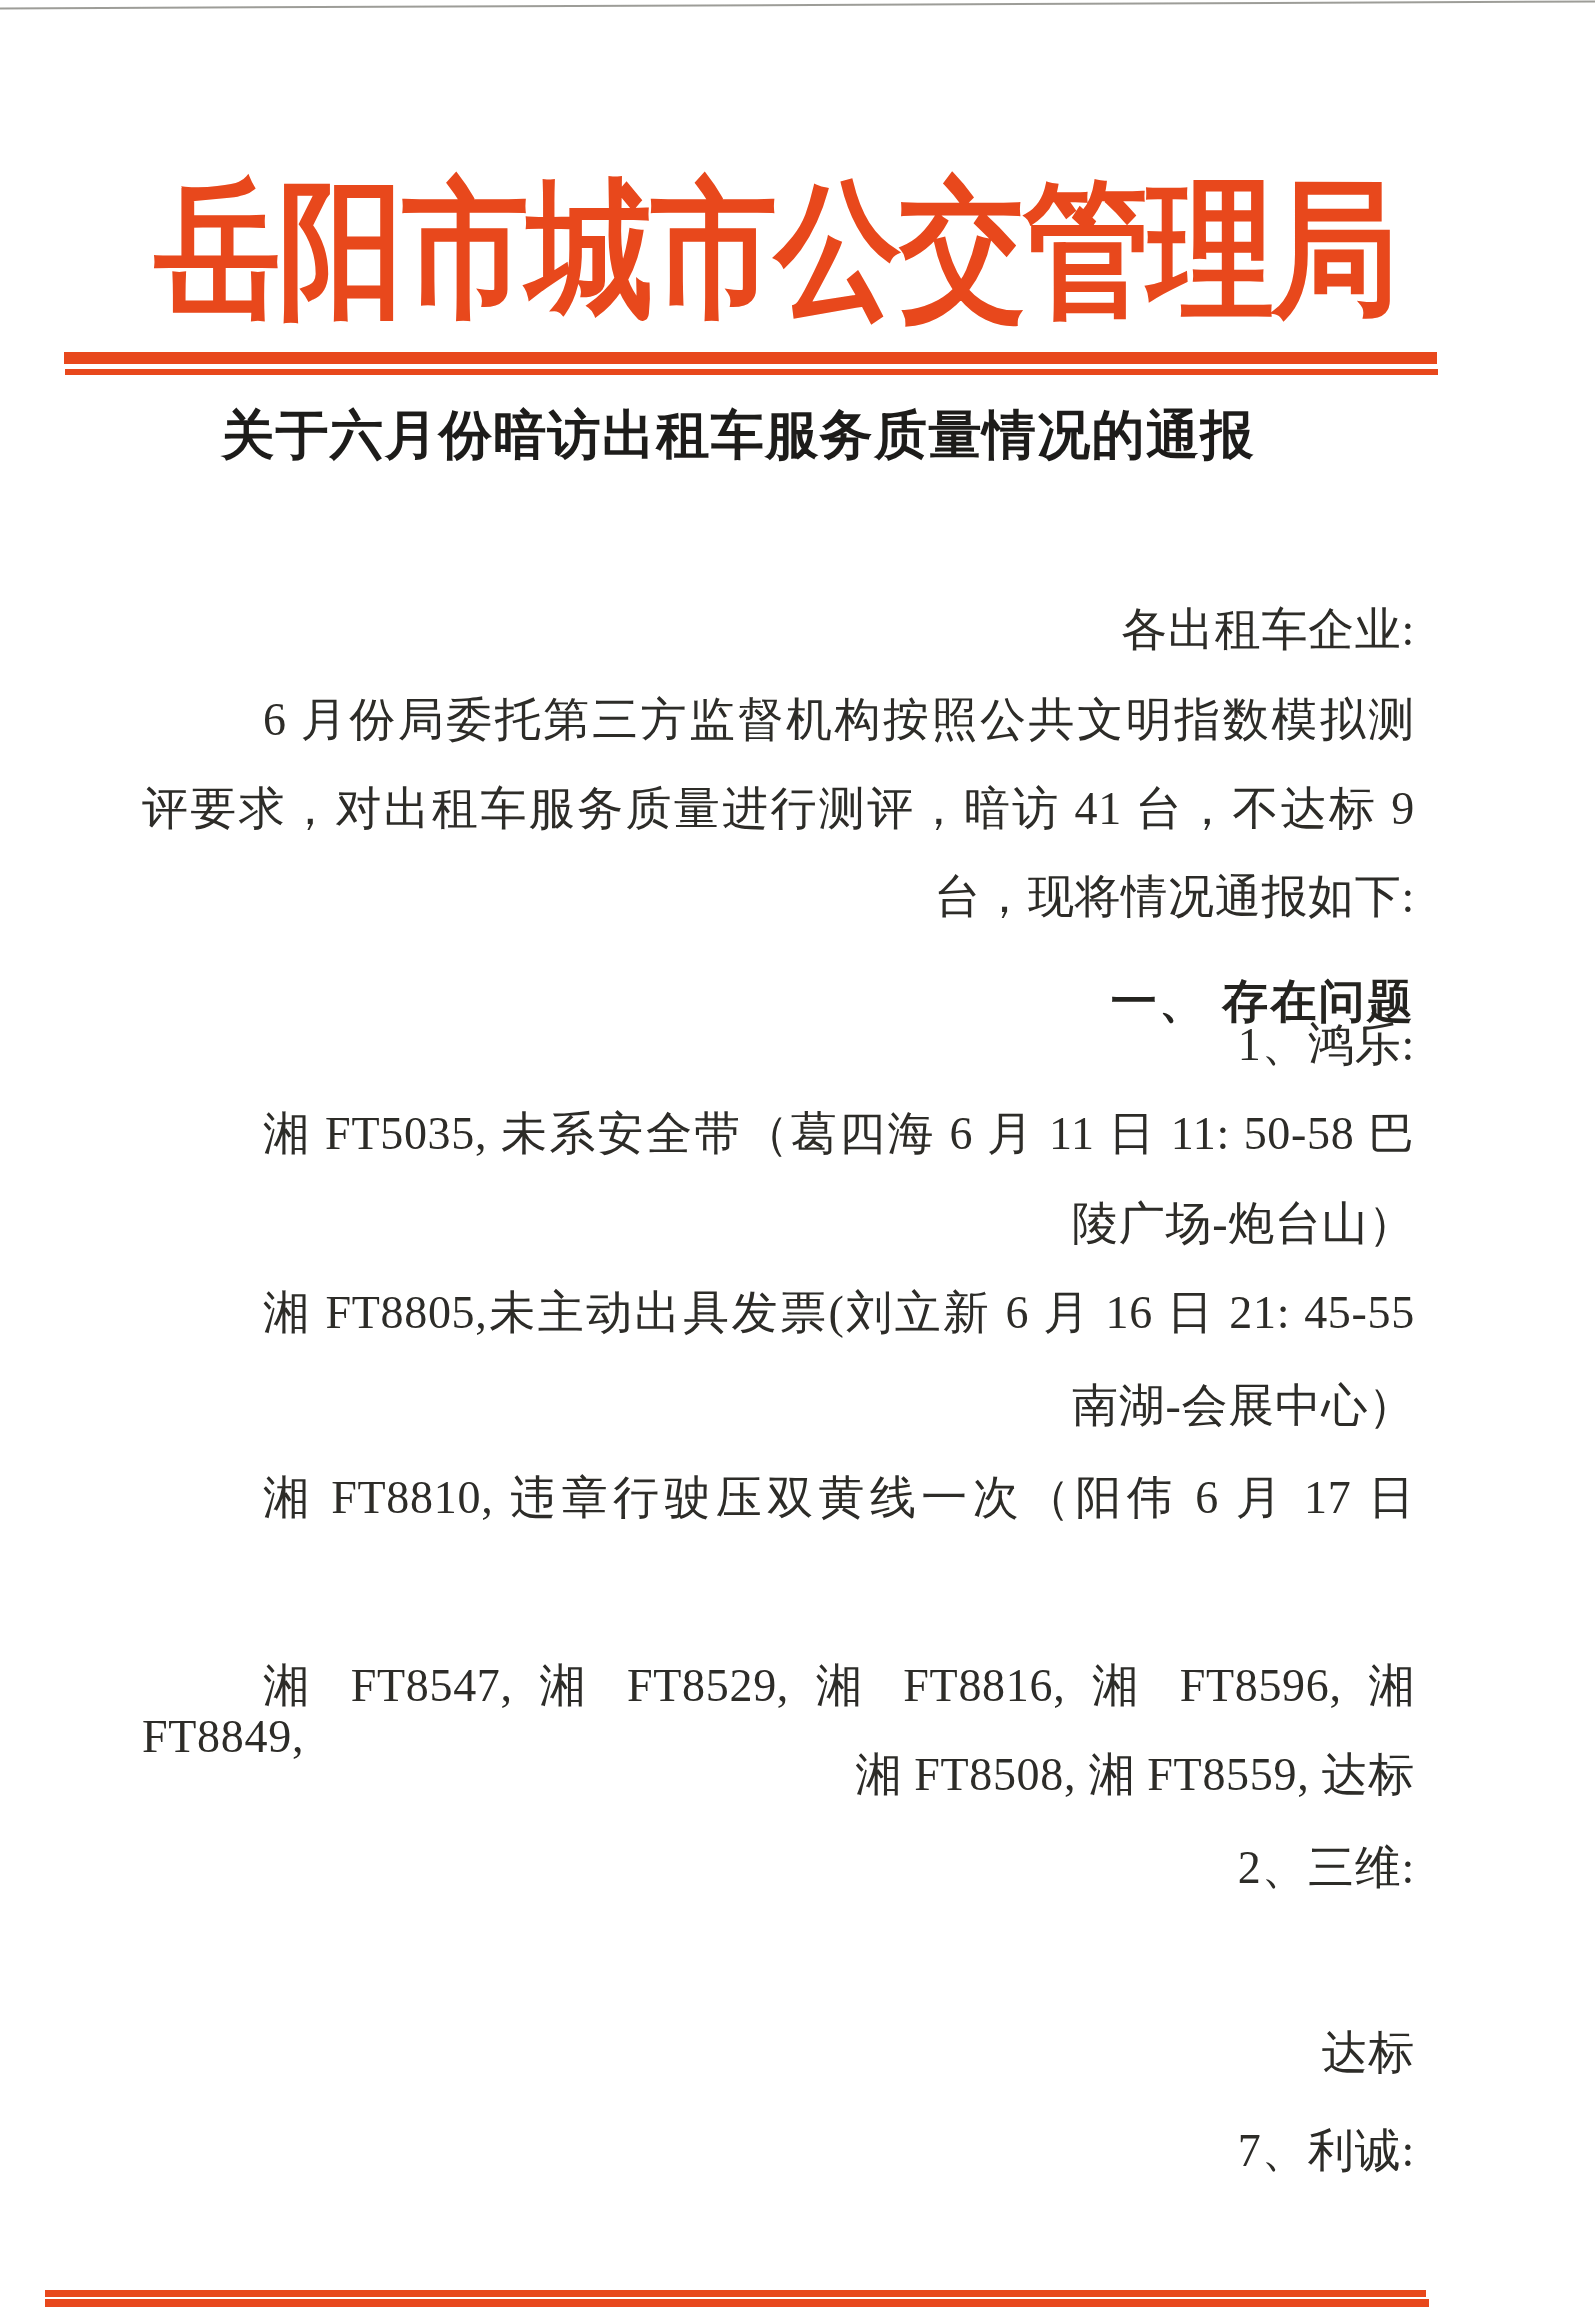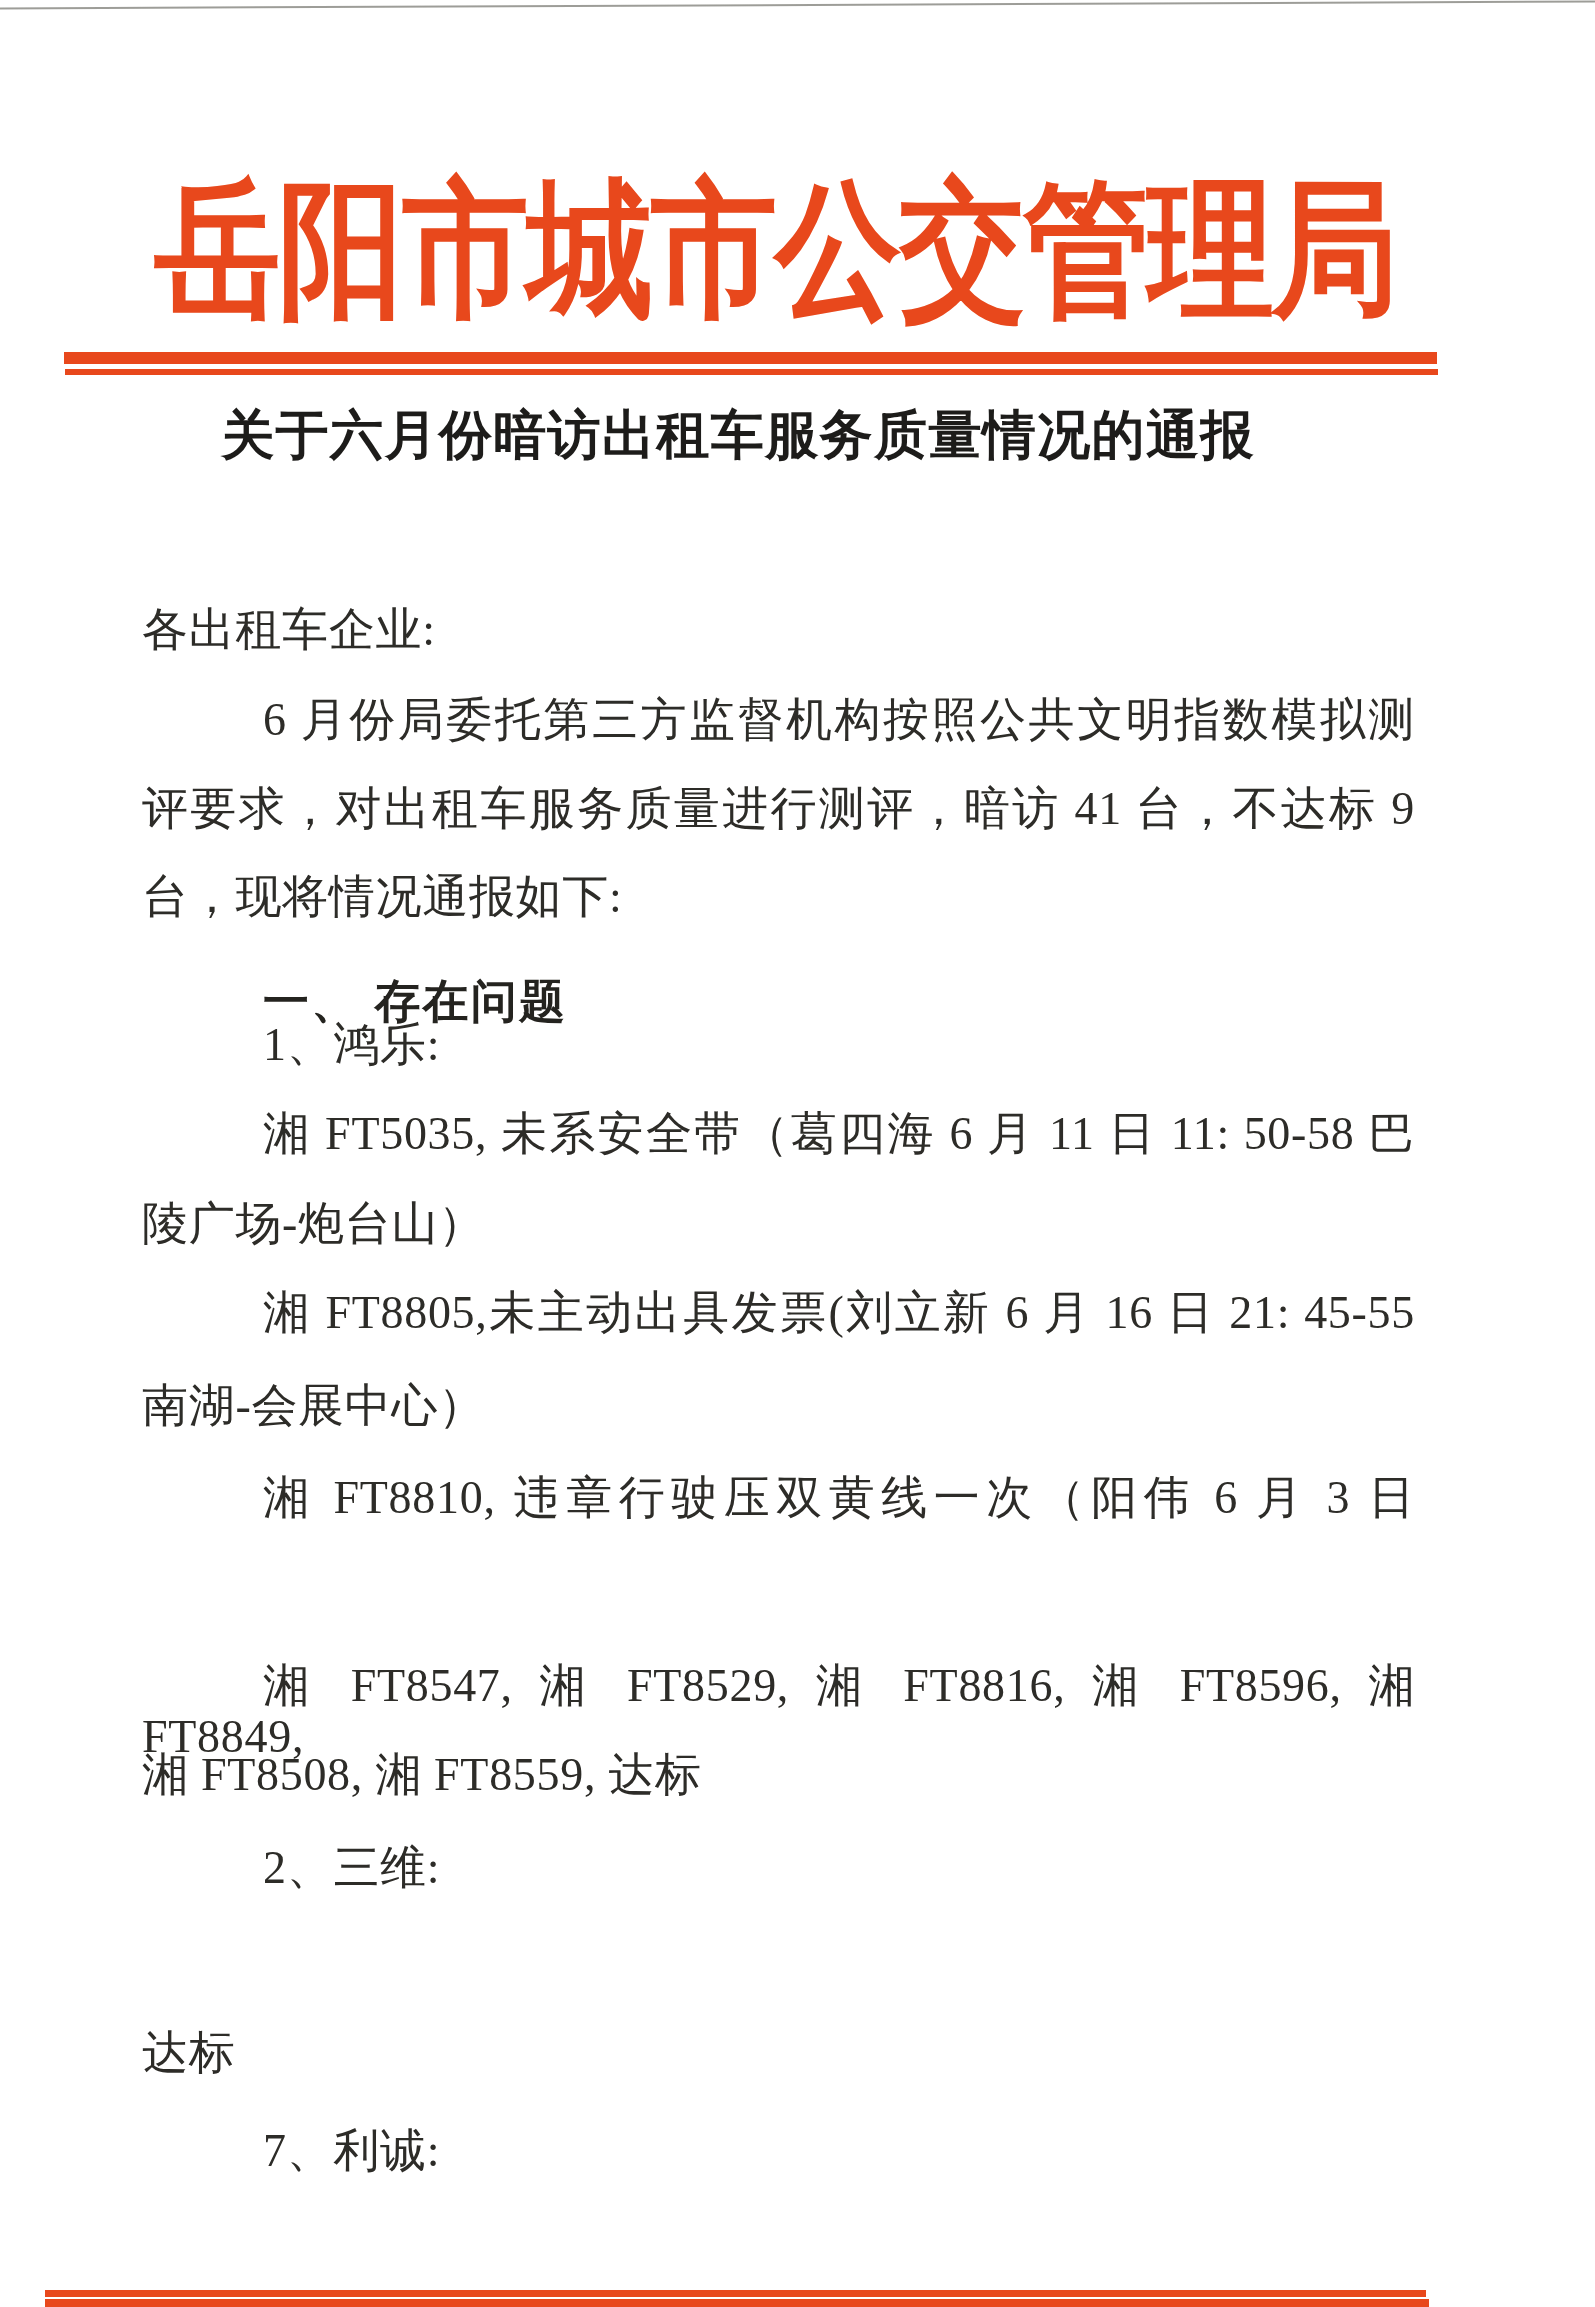--- a/index.html
+++ b/index.html
@@ -33,20 +33,21 @@
     color:#1d1c1a;
     font-size:53px;font-weight:bold;line-height:1.2;
     text-align:center;letter-spacing:1.4px;
   }
   .bline{
     position:absolute;left:142px;right:181px;
     color:#2d2c28;
     font-size:46px;line-height:1.1;
     letter-spacing:0.7px;
     white-space:nowrap;
+    text-align:right;
   }
   .bline.indent{text-indent:121px;}
   .bline.justify{
     white-space:normal;
     text-align:justify;
     text-align-last:justify;
   }
   .bline.heading{
     font-family:"Liberation Sans","DejaVu Sans",sans-serif;
     font-weight:bold;
@@ -82,21 +83,21 @@
   <div class="bline indent" style="top:1020px">1、鸿乐:</div>
 
   <div class="bline indent justify" style="top:1109px">湘 FT5035, 未系安全带（葛四海 6 月 11 日 11: 50-58 巴</div>
 
   <div class="bline" style="top:1199px">陵广场-炮台山）</div>
 
   <div class="bline indent justify" style="top:1288px">湘 FT8805,未主动出具发票(刘立新 6 月 16 日 21: 45-55</div>
 
   <div class="bline" style="top:1381px">南湖-会展中心）</div>
 
-  <div class="bline indent justify" style="top:1473px">湘 FT8810, 违章行驶压双黄线一次（阳伟 6 月 3 日</div>
+  <div class="bline indent justify" style="top:1473px">湘 FT8810, 违章行驶压双黄线一次（阳伟 6 月 17 日</div>
 
 
   <div class="bline indent justify" style="top:1661px">湘 FT8547, 湘 FT8529, 湘 FT8816, 湘 FT8596, 湘 FT8849,</div>
 
   <div class="bline" style="top:1750px">湘 FT8508, 湘 FT8559, 达标</div>
 
   <div class="bline indent" style="top:1843px">2、三维:</div>
 
 
   <div class="bline" style="top:2028px">达标</div>

